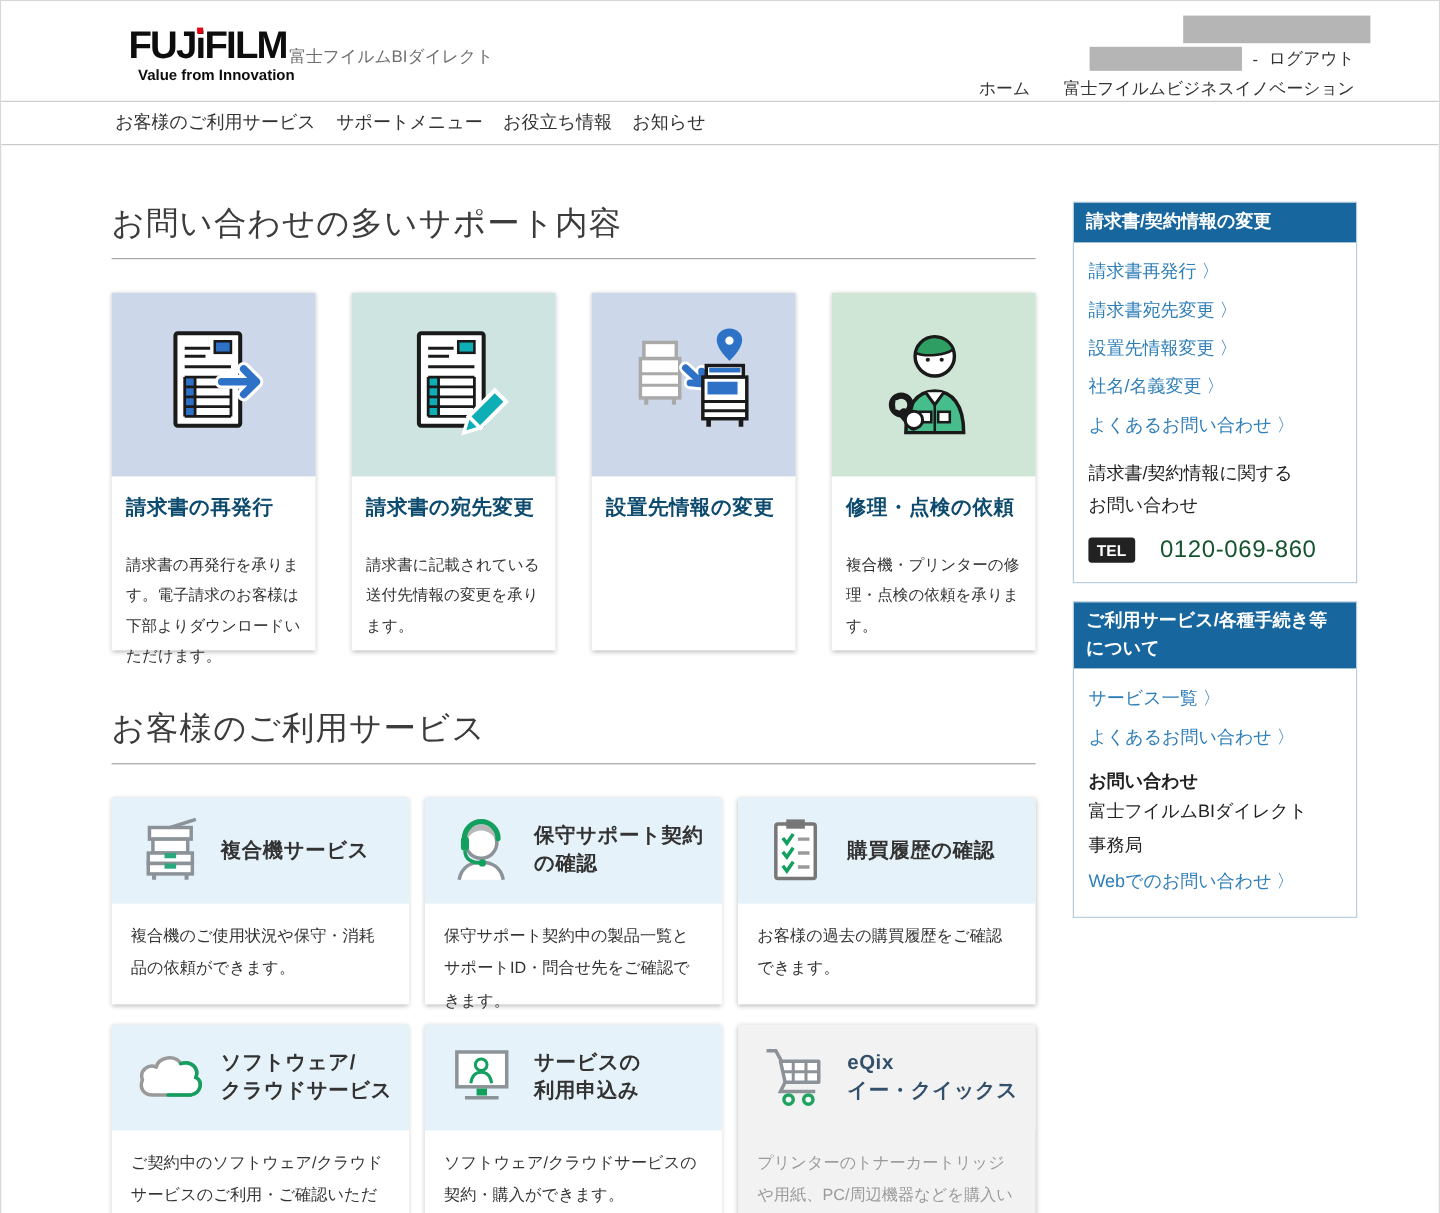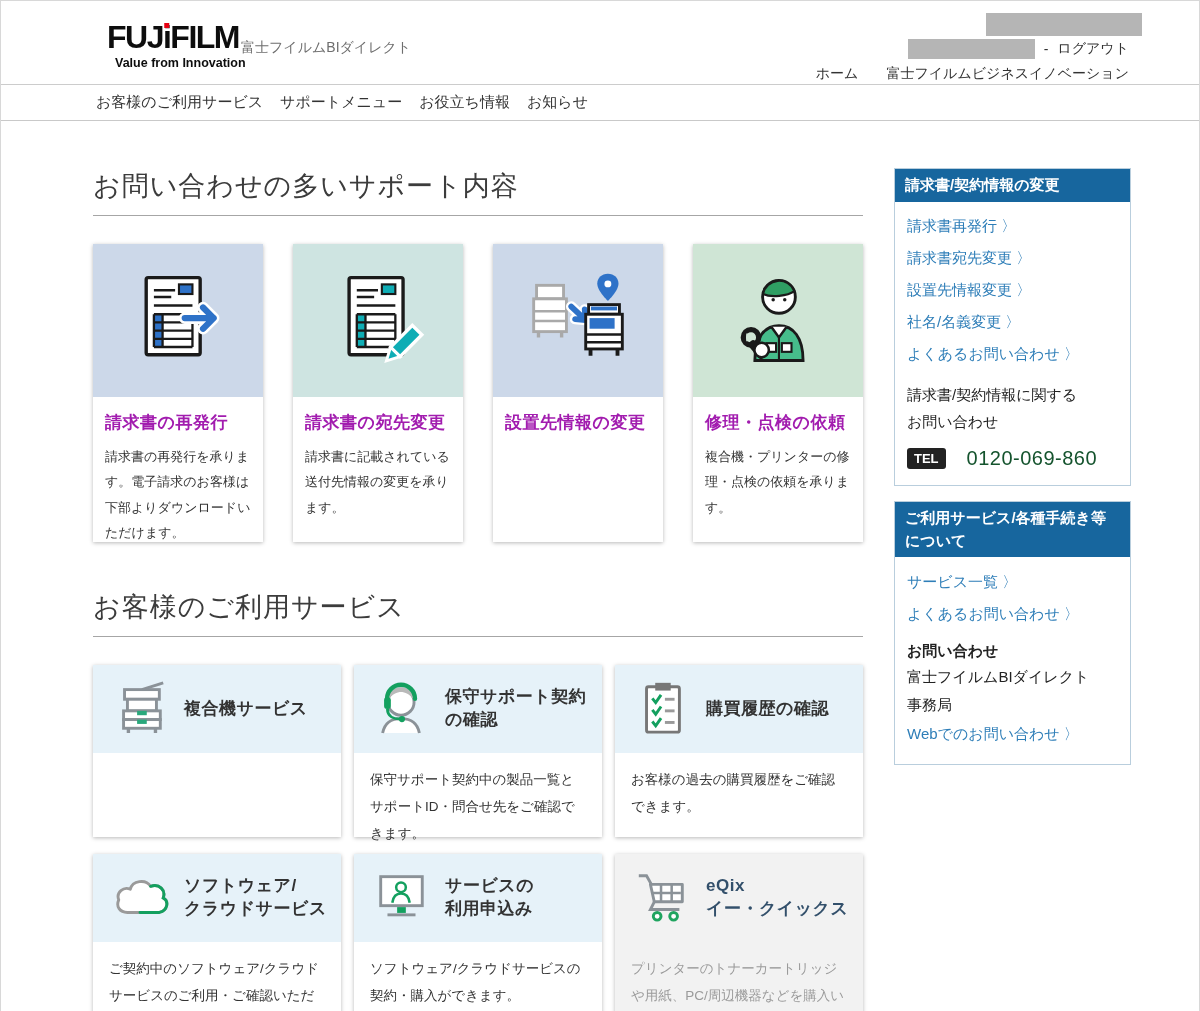--- a/index.html
+++ b/index.html
@@ -36,21 +36,21 @@
   h2.sec-title { margin-top:47px; font-size:27px; font-weight:normal; color:#3c3c3c; padding-bottom:11px; border-bottom:1px solid #a6a6a6; letter-spacing:1px; }
 
   
   .support-cards { display:flex; gap:30px; margin-top:28px; }
   .s-card { width:170px; height:298px; background:#fff; box-shadow:0 1px 4px rgba(0,0,0,.28); cursor:pointer; }
   .s-icon-area { height:153px; display:flex; align-items:center; justify-content:center; }
   .bg-blue  { background:#ccd8e9; }
   .bg-teal  { background:#cee4e1; }
   .bg-green { background:#cfe5d5; }
   .s-body { padding:14px 12px 0; }
-  .s-title { font-size:17px; font-weight:bold; color:#a21caf; margin-bottom:10px; letter-spacing:0.5px; }
+  .s-title { font-size:17px; font-weight:bold; color:#0c4a6e; margin-bottom:24px; letter-spacing:0.5px; }
   .s-desc { font-size:13px; line-height:1.95; color:#333; }
 
   
   .svc-grid { display:grid; grid-template-columns:repeat(3,248px); column-gap:13px; row-gap:17px; margin-top:28px; }
   .svc-card { background:#fff; box-shadow:0 1px 4px rgba(0,0,0,.28); height:172px; cursor:pointer; }
   .svc-card.r2 { height:178px; }
   .svc-top { height:88px; background:#e6f2f9; display:flex; align-items:center; padding:0 8px 0 18px; gap:15px; }
   .svc-title { font-size:17px; font-weight:bold; color:#333; white-space:pre-line; line-height:1.35; letter-spacing:0.5px; }
   .svc-body { padding:13px 16px 0; font-size:13.5px; line-height:2; color:#333; }
   .svc-card.gray, .svc-card.gray .svc-top { background:#f2f2f2; }
@@ -218,20 +218,21 @@
                 <rect x="17" y="22" width="30" height="12" fill="#fff" stroke="#8b9298" stroke-width="3"></rect>
                 <rect x="13" y="34" width="38" height="9" fill="#fff" stroke="#8b9298" stroke-width="3"></rect>
                 <rect x="27" y="34" width="10" height="4.5" fill="#2aa87c"></rect>
                 <rect x="13" y="43" width="38" height="9" fill="#fff" stroke="#8b9298" stroke-width="3"></rect>
                 <rect x="27" y="43" width="10" height="4.5" fill="#2aa87c"></rect>
                 <path d="M18 52 v5 M46 52 v5" stroke="#8b9298" stroke-width="3.5"></path>
               </svg>
             </span>
             <span class="svc-title">複合機サービス</span>
           </div>
+          <div class="svc-body">複合機のご使用状況や保守・消耗品の依頼ができます。</div>
         </div>
 
         <div class="svc-card">
           <div class="svc-top">
             <span>
               <svg width="58" height="58" viewBox="0 0 60 60">
                 <path d="M11 57 c2 -11 10 -15 19 -15 c9 0 17 4 19 15" fill="#fff" stroke="#8b9298" stroke-width="3"></path>
                 <circle cx="30" cy="25" r="13.5" fill="#fff" stroke="#8b9298" stroke-width="3"></circle>
                 <path d="M16.5 23 a13.5 13.5 0 0 1 27 0 c-4.5 -6.5 -9.5 -8.5 -13.5 -8.5 c-4 0 -9 2 -13.5 8.5 z" fill="#b9b9b9"></path>
                 <path d="M15.5 21.5 a14.5 14.5 0 0 1 29 0" stroke="#13a05f" stroke-width="4.5" fill="none" stroke-linecap="round"></path>

